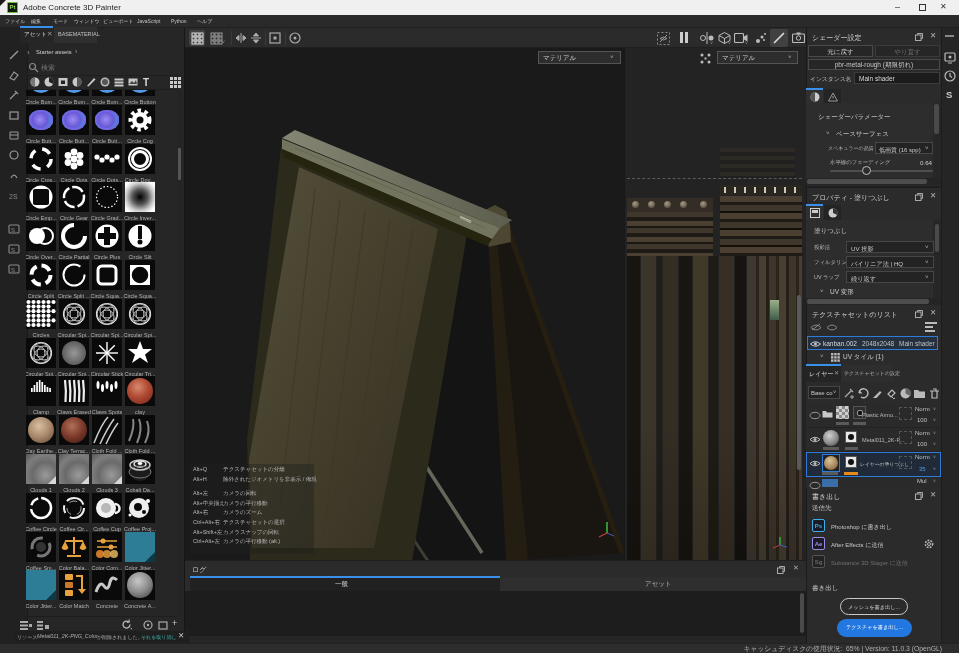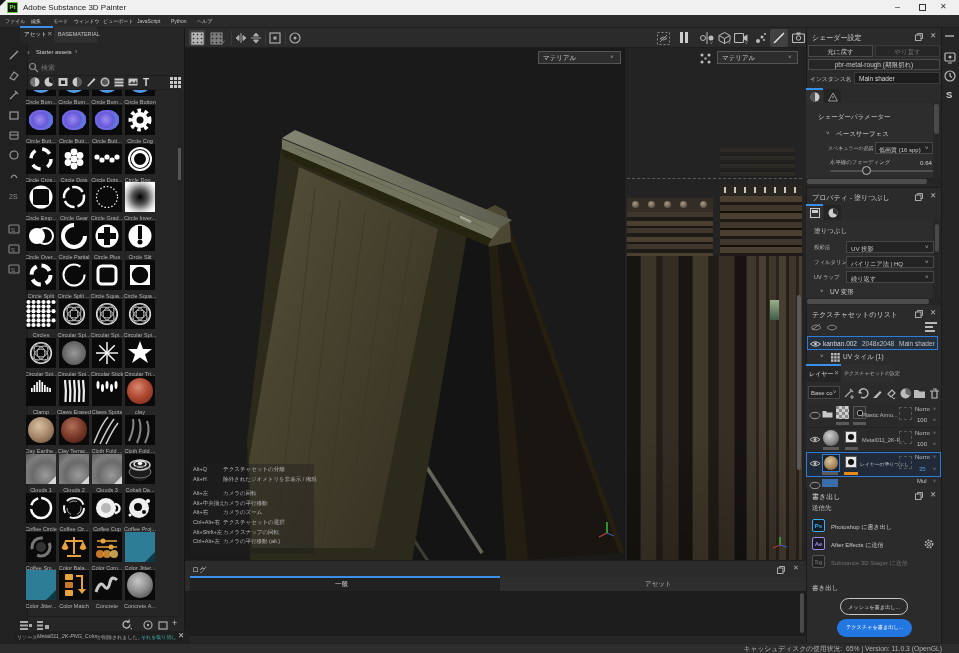--- a/index.html
+++ b/index.html
@@ -5,21 +5,21 @@
 html,body{width:959px;height:653px;overflow:hidden;background:#1b1b1b;
 font-family:"Liberation Sans",sans-serif;}
 .abs{position:absolute;}
 .tx{position:absolute;white-space:nowrap;}
 </style></head>
 <body>
 
 <div class="abs" style="left:0px;top:0px;width:959px;height:15px;background:#f0f0f0;"></div>
 <div class="abs" style="left:0px;top:0px;width:6px;height:6px;background:#1b1b1b;clip-path:polygon(0 0,100% 0,0 100%);"></div>
 <div class="abs" style="left:7px;top:2px;width:11px;height:11px;background:#0f1a0f;border:1px solid #69c039;border-radius:1px;color:#8fd64a;font-size:6px;font-weight:bold;text-align:center;line-height:9px;">Pt</div>
-<div class="tx" style="left:23px;top:3px;font-size:8px;color:#1d1d1d;">Adobe Substance 3D Painter</div>
+<div class="tx" style="left:23px;top:3px;font-size:8px;color:#1d1d1d;">Adobe Concrete 3D Painter</div>
 <div class="tx" style="left:895px;top:2px;font-size:9px;color:#333;">–</div>
 <div class="abs" style="left:919px;top:4px;width:7px;height:7px;border:1px solid #333;"></div>
 <div class="tx" style="left:940px;top:2px;font-size:8px;color:#333;">✕</div>
 <div class="abs" style="left:0px;top:15px;width:959px;height:13px;background:#2a2a2a;border-bottom:1px solid #1f1f1f;"></div>
 <div class="tx" style="left:5px;top:18px;font-size:5px;color:#c4c4c4;">ファイル</div>
 <div class="tx" style="left:31px;top:18px;font-size:5px;color:#c4c4c4;">編集</div>
 <div class="tx" style="left:53px;top:18px;font-size:5px;color:#c4c4c4;">モード</div>
 <div class="tx" style="left:74px;top:18px;font-size:5px;color:#c4c4c4;">ウィンドウ</div>
 <div class="tx" style="left:103px;top:18px;font-size:5px;color:#c4c4c4;">ビューポート</div>
 <div class="tx" style="left:137px;top:18px;font-size:5px;color:#c4c4c4;">JavaScript</div>

